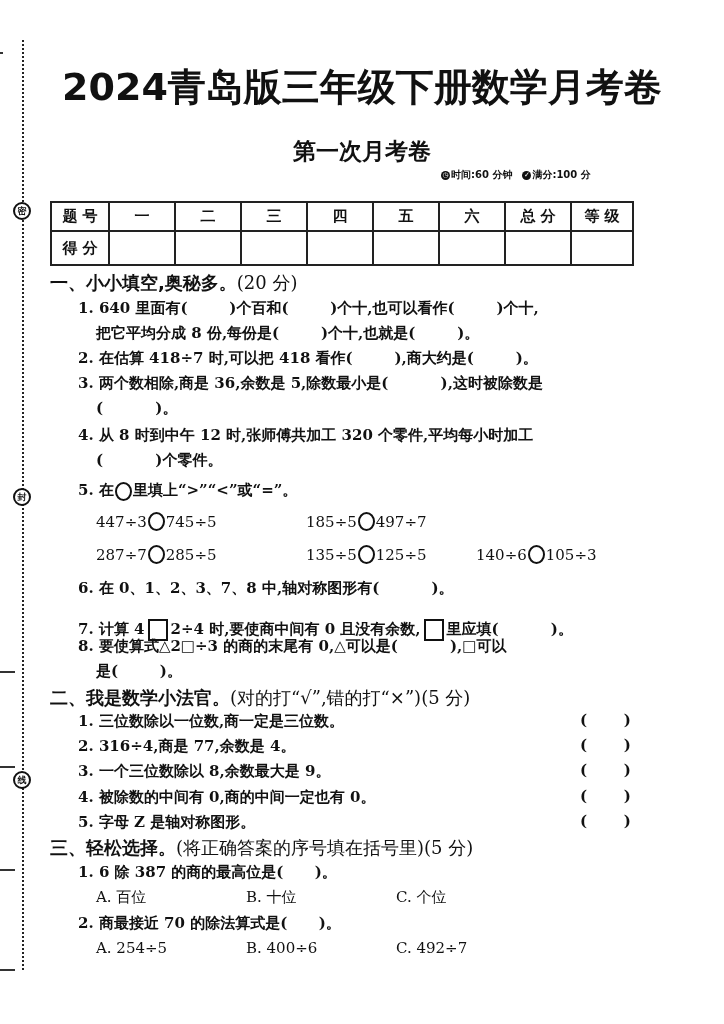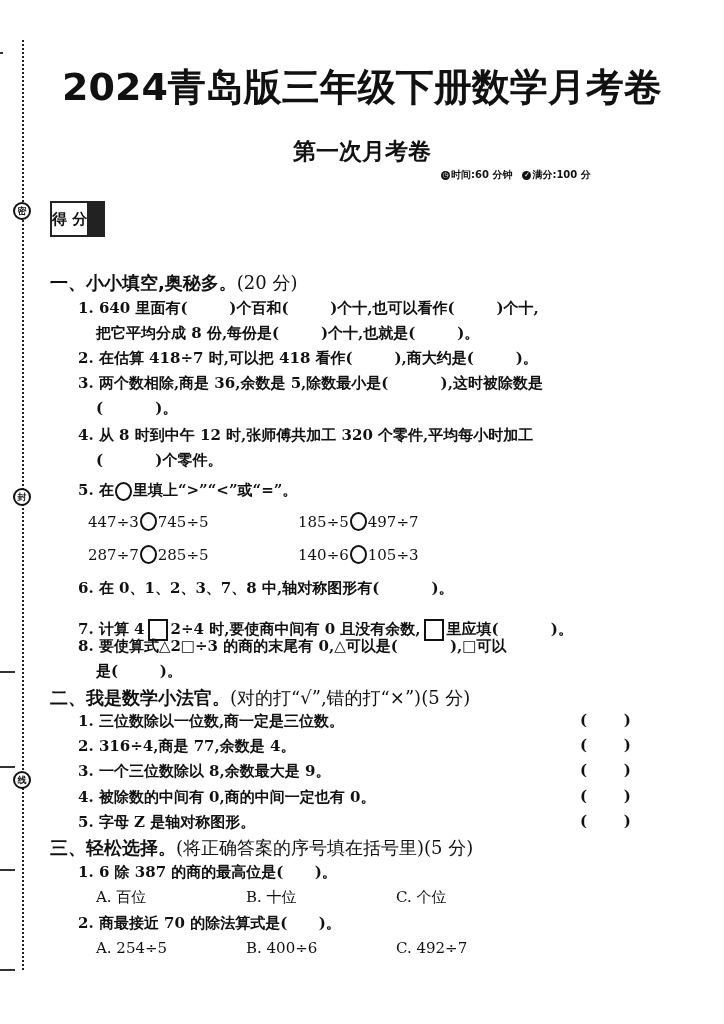--- a/index.html
+++ b/index.html
@@ -52,21 +52,21 @@
   table.score tr.r2 td { height: 34px; }
   .q {
     position: absolute; font-size: 15px; font-weight: bold; white-space: pre;
     line-height: 20px;
   }
   .sec {
     position: absolute; left: 50px; font-family: "DejaVu Sans", sans-serif;
     font-weight: bold; font-size: 18px; white-space: pre; line-height: 20px;
   }
   .sec .note { font-family: "DejaVu Serif", serif; font-weight: normal; }
-  .cmp-row { position: absolute; left: 88px; display: flex; font-size: 15px; }
+  .cmp-row { position: absolute; left: 96px; display: flex; font-size: 15px; }
   .cmp { width: 210px; white-space: pre; display: flex; align-items: center; }
   .circle {
     display: inline-block; width: 17px; height: 19px; border: 2px solid #111;
     border-radius: 50%; box-sizing: border-box; margin: 0 1px; vertical-align: middle;
   }
   .box {
     display: inline-block; width: 20px; height: 22px; border: 2px solid #111;
     box-sizing: border-box; vertical-align: middle; margin: 0 3px;
   }
   .judge {
@@ -90,20 +90,31 @@
 
 <div class="title">2024青岛版三年级下册数学月考卷</div>
 <div class="subtitle">第一次月考卷</div>
 <div class="meta">
   <span><span class="ico">◷</span><span>时间:60 分钟</span></span>
   <span><span class="ico">✓</span><span>满分:100 分</span></span>
 </div>
 
 <table class="score">
   <tbody>
+      <tr class="r1">
+    <td style="width:58px">题 号</td>
+    <td style="width:66px">一</td>
+    <td style="width:66px">二</td>
+    <td style="width:66px">三</td>
+    <td style="width:66px">四</td>
+    <td style="width:66px">五</td>
+    <td style="width:66px">六</td>
+    <td style="width:66px">总 分</td>
+    <td style="width:62px">等 级</td>
+  </tr>
   <tr class="r2">
     <td>得 分</td>
     <td></td>
     <td></td>
     <td></td>
     <td></td>
     <td></td>
     <td></td>
     <td></td>
     <td></td>
@@ -120,20 +131,21 @@
 <div class="q" style="left:78px;top:425px">4. 从 8 时到中午 12 时,张师傅共加工 320 个零件,平均每小时加工</div>
 <div class="q" style="left:96px;top:450px">(          )个零件。</div>
 <div class="q" style="left:78px;top:480px"><span>5. 在</span><span class="circle"></span><span>里填上“&gt;”“&lt;”或“=”。</span></div>
 
 <div class="cmp-row" style="top:512px">
   <div class="cmp"><span>447÷3</span><span class="circle"></span><span>745÷5</span></div>
   <div class="cmp" style="width:170px"><span>185÷5</span><span class="circle"></span><span>497÷7</span></div>
 </div>
 <div class="cmp-row" style="top:545px">
   <div class="cmp"><span>287÷7</span><span class="circle"></span><span>285÷5</span></div>
+  <div class="cmp" style="width:170px"><span>135÷5</span><span class="circle"></span><span>125÷5</span></div>
   <div class="cmp"><span>140÷6</span><span class="circle"></span><span>105÷3</span></div>
 </div>
 
 <div class="q" style="left:78px;top:578px">6. 在 0、1、2、3、7、8 中,轴对称图形有(          )。</div>
 <div class="q" style="left:78px;top:619px"><span>7. 计算 4</span><span class="box"></span><span>2÷4 时,要使商中间有 0 且没有余数,</span><span class="box"></span><span>里应填(          )。</span></div>
 <div class="q" style="left:78px;top:636px">8. 要使算式△2□÷3 的商的末尾有 0,△可以是(          ),□可以</div>
 <div class="q" style="left:96px;top:661px">是(        )。</div>
 
 <div class="sec" style="top:688px"><span>二、我是数学小法官。</span><span class="note">(对的打“√”,错的打“×”)(5 分)</span></div>
 <div class="q" style="left:78px;top:711px">1. 三位数除以一位数,商一定是三位数。</div>

